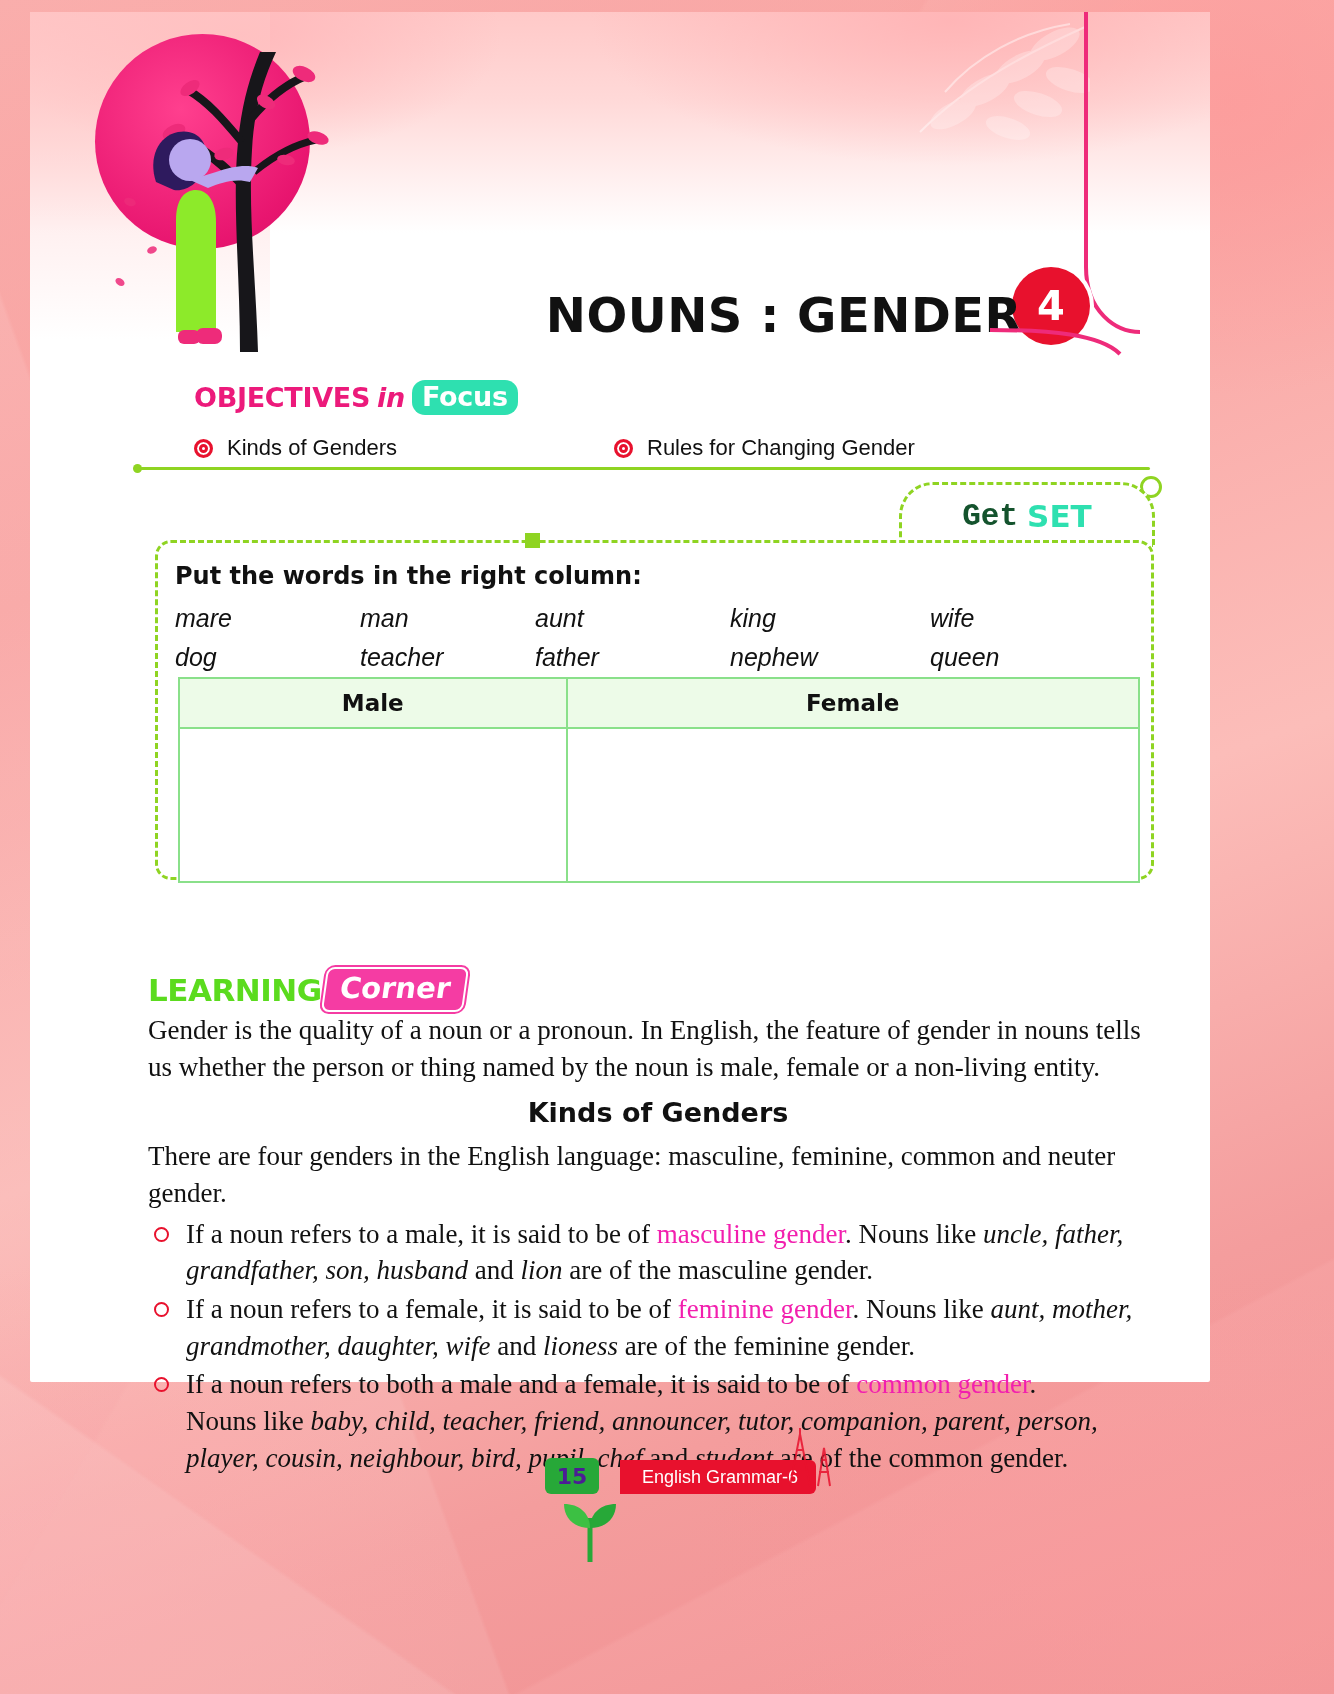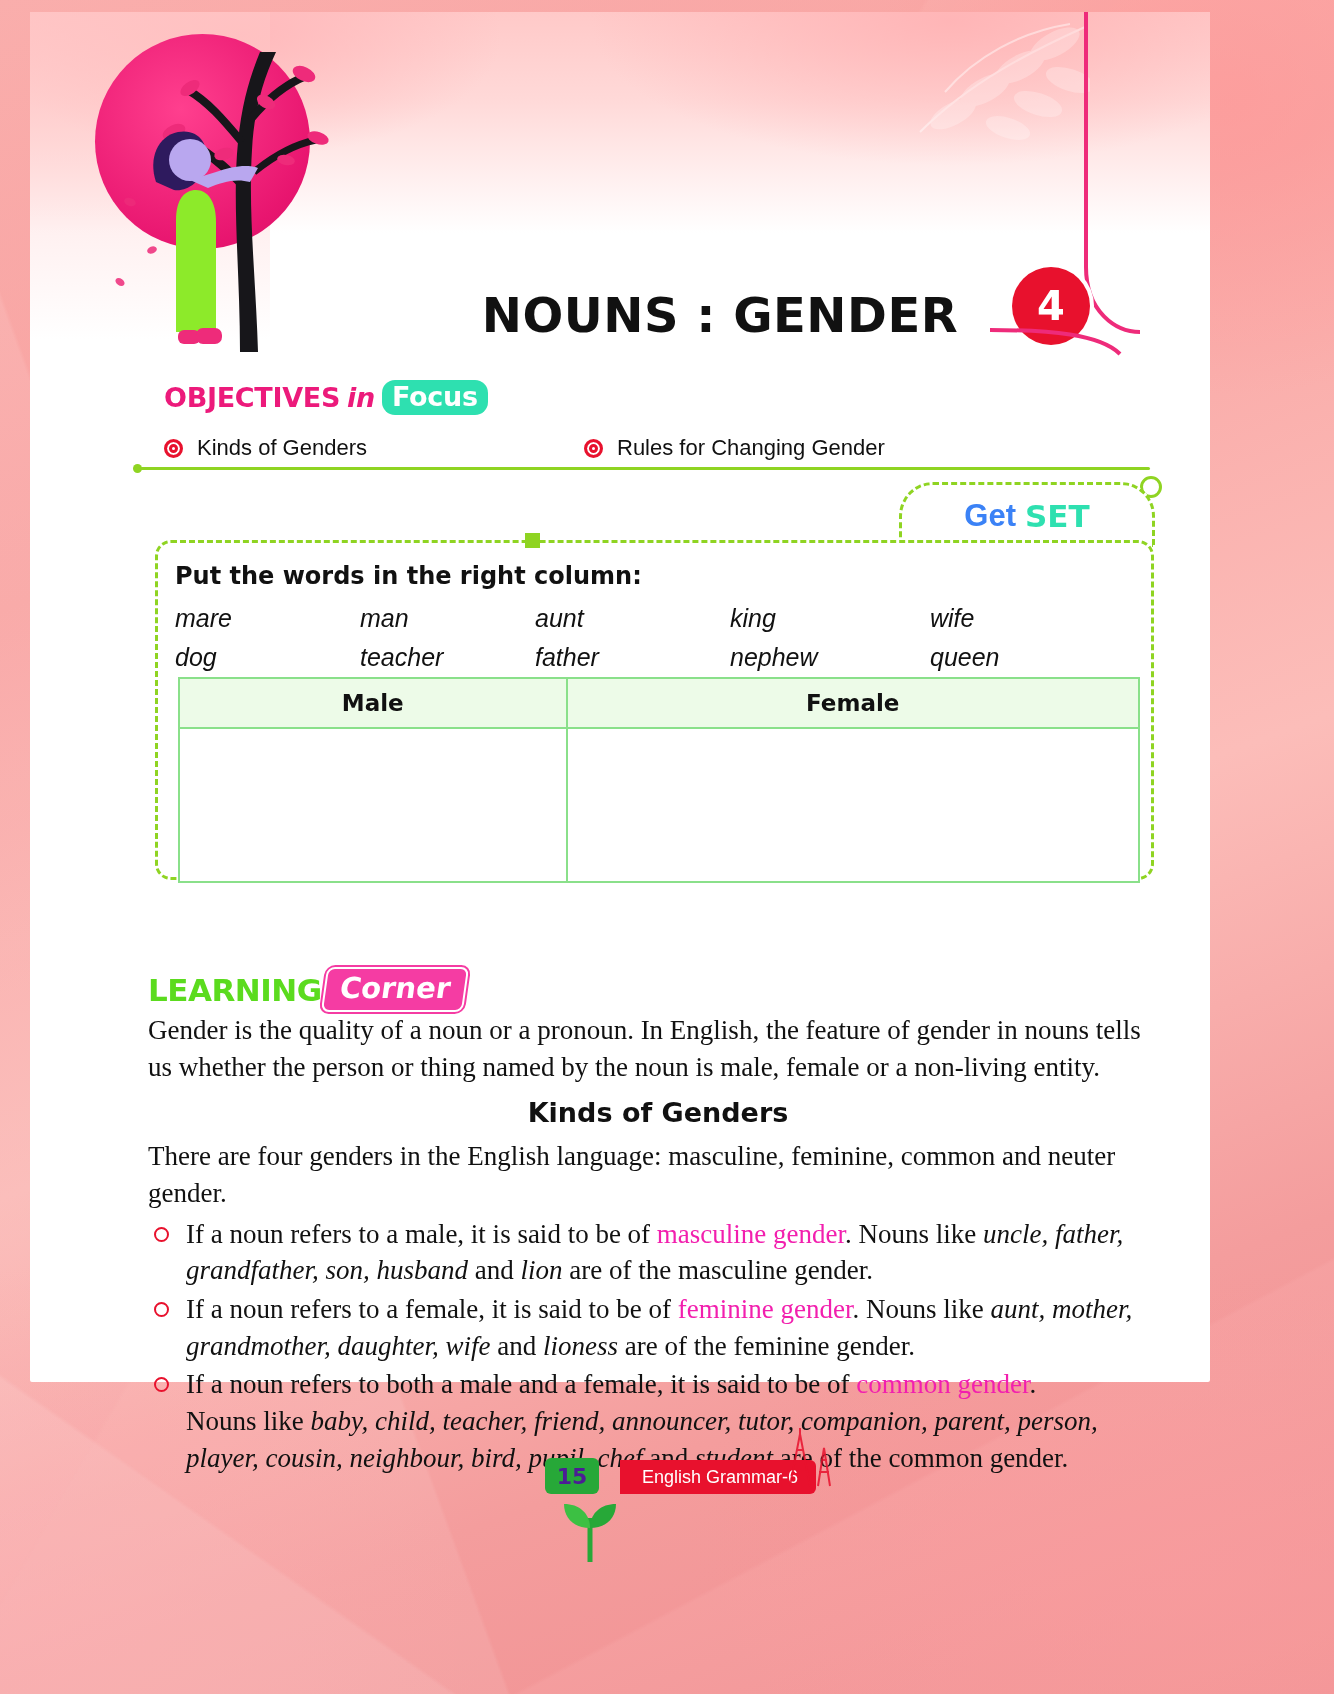--- a/index.html
+++ b/index.html
@@ -42,44 +42,44 @@
   
   .illus{position:absolute;left:60px;top:20px;width:260px;height:330px;}
   
   .corner-hook{position:absolute;right:60px;top:0;width:130px;height:360px;}
   
   .chapter-badge{position:absolute;right:120px;top:255px;width:78px;height:78px;border-radius:50%;
     background:#e8112d;color:#fff;display:flex;align-items:center;justify-content:center;
     font-size:40px;font-weight:bold;font-family:"DejaVu Sans",sans-serif;
     box-shadow:0 0 0 4px #fff;}
   
-  .title{position:absolute;left:380px;top:275px;width:620px;text-align:center;
+  .title{position:absolute;left:372px;top:275px;width:620px;text-align:right;
     font-size:48px;font-weight:bold;letter-spacing:.5px;color:#111;
     font-family:"DejaVu Sans",sans-serif;}
   .title-swoosh{position:absolute;left:960px;top:300px;width:170px;height:60px;}
   
-  .objectives{position:absolute;left:134px;top:368px;width:980px;}
+  .objectives{position:absolute;left:164px;top:368px;width:980px;}
   .obj-head{font-size:27px;font-weight:bold;font-family:"DejaVu Sans",sans-serif;
     color:#ec1a7b;display:flex;align-items:center;gap:7px;letter-spacing:-.3px;}
   .obj-head .in{font-style:italic;color:#ec1a7b;font-weight:bold;}
   .obj-head .focus{background:#2ee0b0;color:#fff;padding:1px 10px 3px;border-radius:13px;}
   .obj-list{display:flex;margin-top:20px;}
   .obj-item{display:flex;align-items:center;gap:14px;font-size:22px;color:#111;
     font-family:"Liberation Sans",sans-serif;}
   .obj-item:first-child{width:420px;}
   .obj-bullet{width:13px;height:13px;border-radius:50%;background:#fff;
     border:3px solid #e8112d;box-shadow:inset 0 0 0 2px #fff, inset 0 0 0 5px #e8112d;}
   .obj-rule{position:absolute;left:110px;top:455px;width:1010px;height:3px;
     background:#8fd422;border-radius:2px;}
   .obj-rule-dot{position:absolute;left:103px;top:452px;width:9px;height:9px;border-radius:50%;background:#8fd422;}
   
   .getset-tab{position:absolute;right:55px;top:470px;width:250px;height:62px;
     border:3px dashed #8fd422;border-bottom:none;border-radius:34px 34px 0 0;
     background:#fff;display:flex;align-items:center;justify-content:center;}
-  .getset-tab .g{font-size:31px;font-weight:bold;color:#3b82f6;font-family:Liberation Sans, sans-serif;}
+  .getset-tab .g{font-size:31px;font-weight:bold;color:#14532d;font-family:Liberation Mono, monospace;}
   .getset-tab .s{font-size:31px;font-weight:bold;color:#2ee0b0;font-family:"DejaVu Sans",sans-serif;margin-left:9px;}
   .getset-knob{position:absolute;right:48px;top:464px;width:16px;height:16px;border-radius:50%;
     border:3px solid #8fd422;background:#fff;}
   .getset-box{position:absolute;left:125px;top:528px;width:993px;height:334px;
     border:3px dashed #8fd422;border-radius:16px;background:#fff;}
   .getset-box-dot{position:absolute;left:495px;top:521px;width:15px;height:15px;background:#8fd422;}
   .gs-inner{position:absolute;left:145px;top:550px;width:960px;}
   .gs-prompt{font-size:24px;font-weight:bold;color:#111;font-family:"DejaVu Sans",sans-serif;}
   .gs-words{margin-top:14px;}
   .gs-row{display:flex;font-style:italic;font-size:25px;color:#111;

